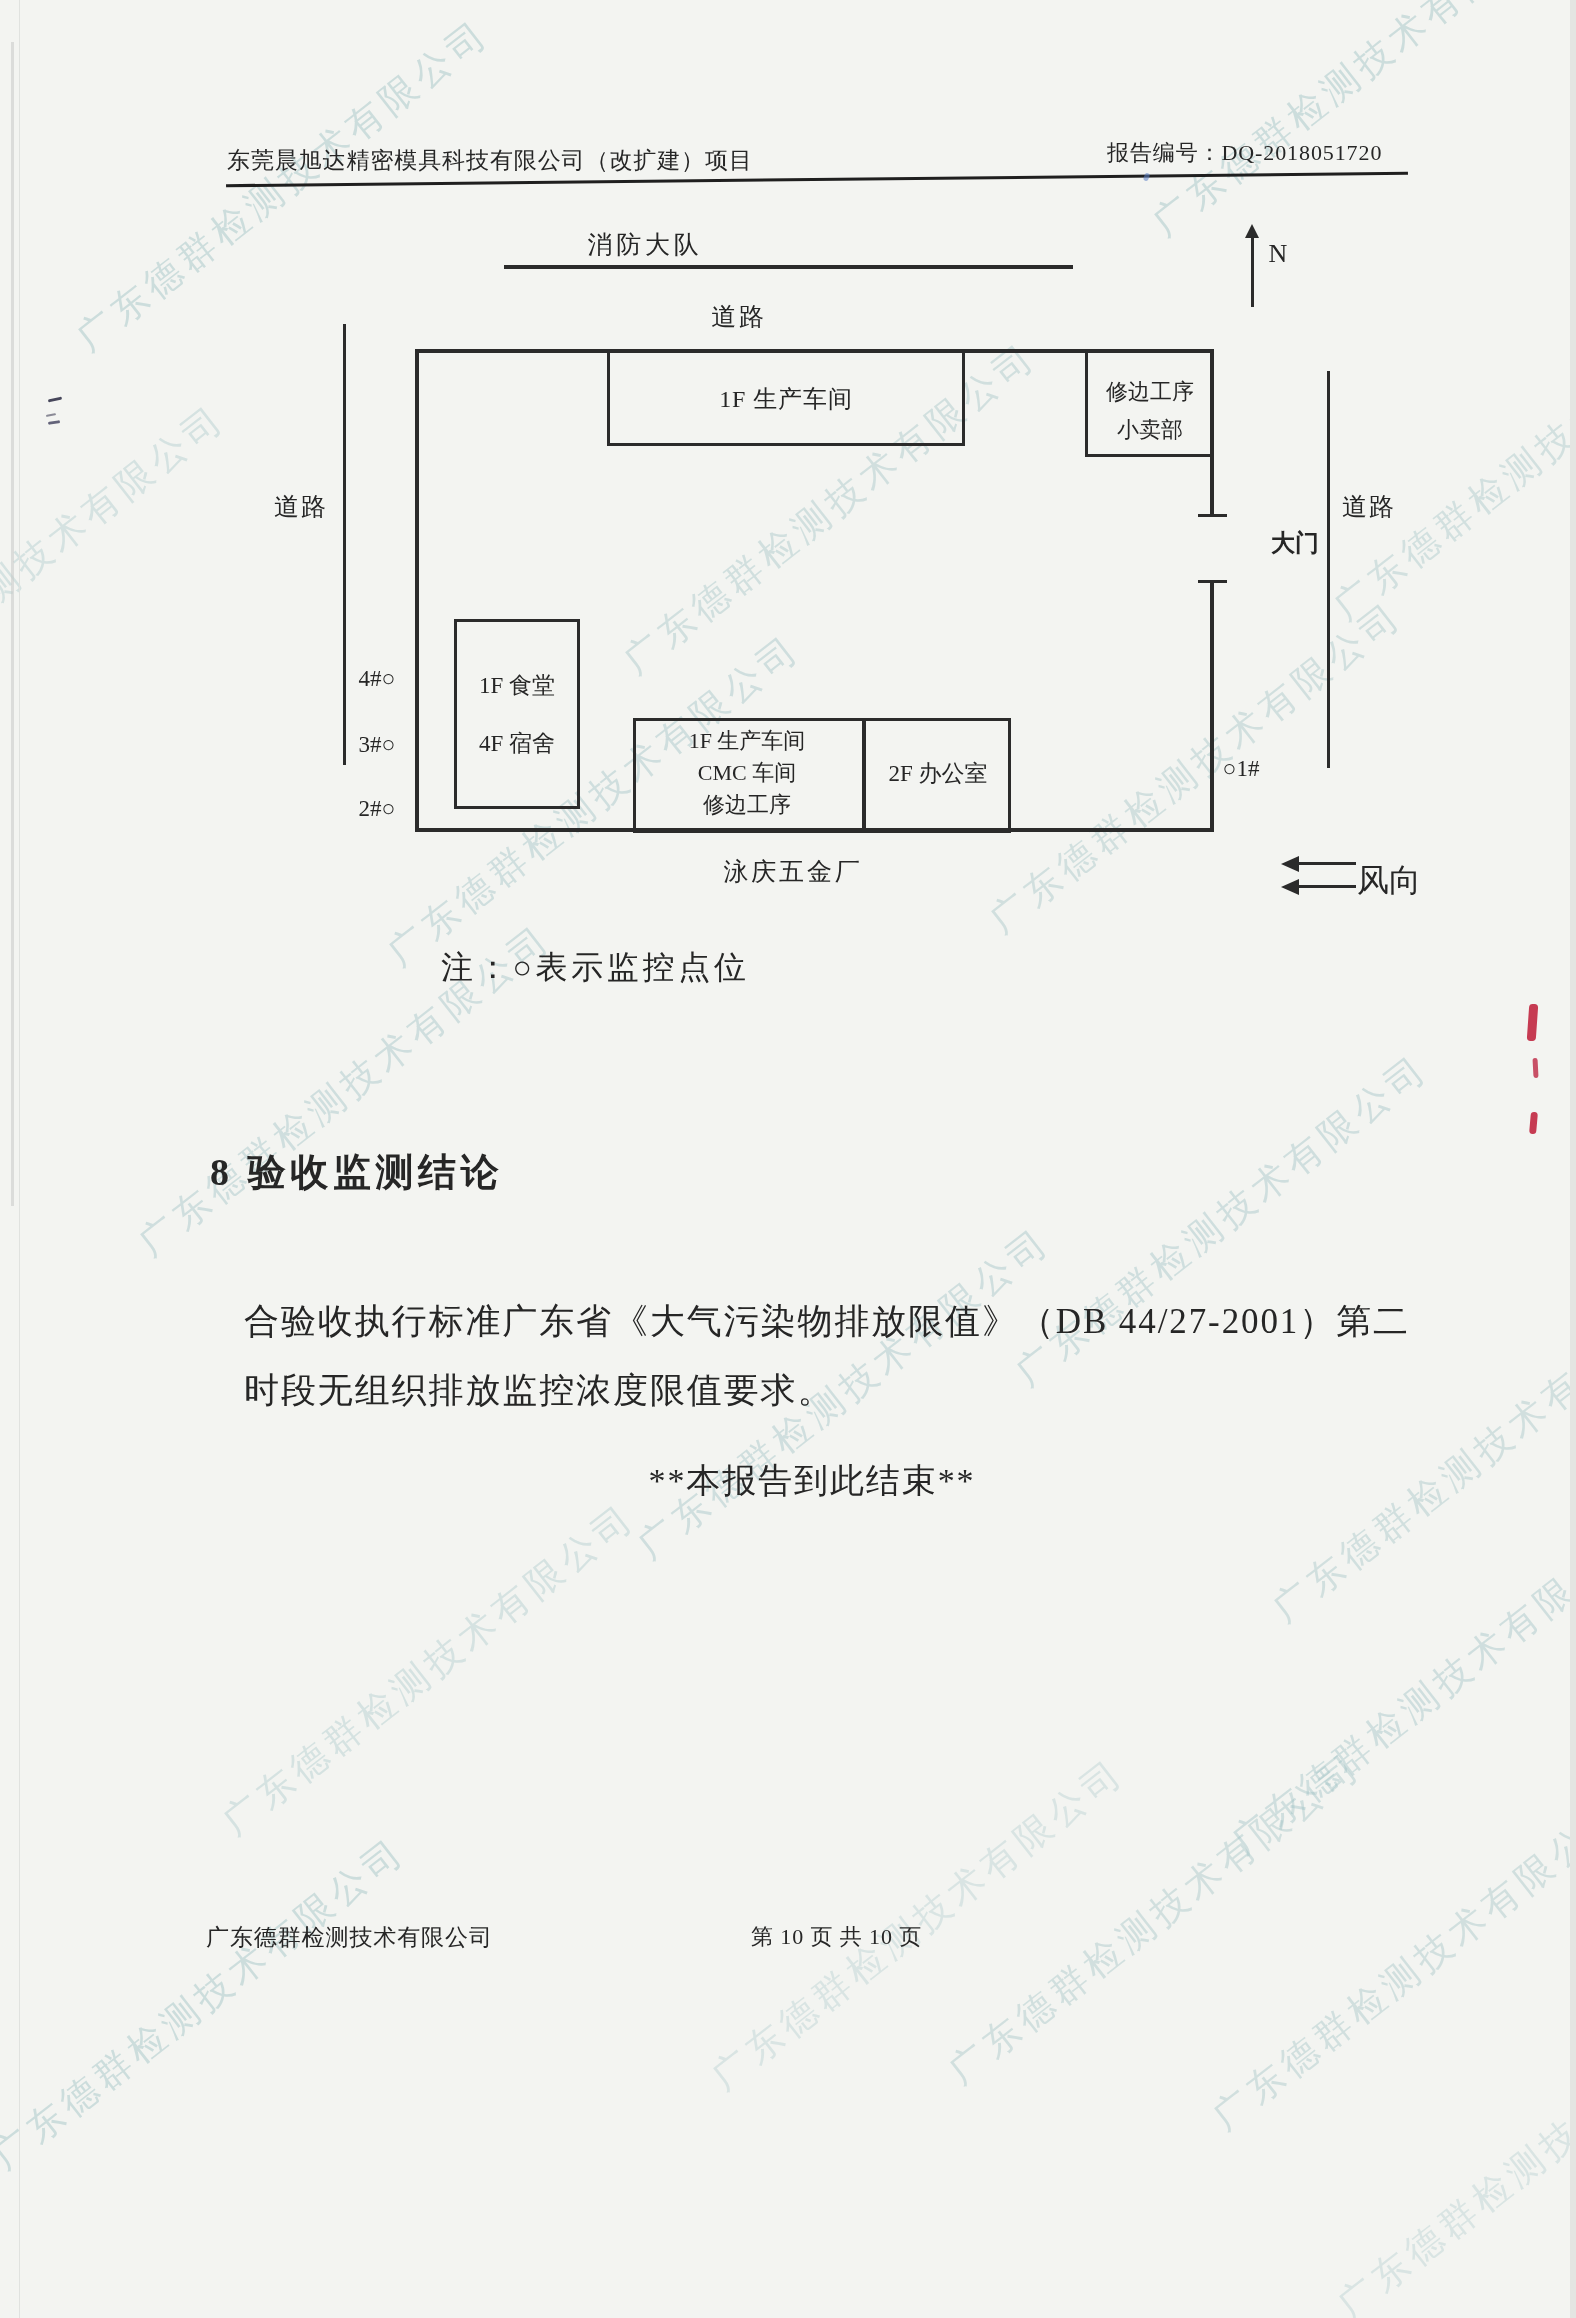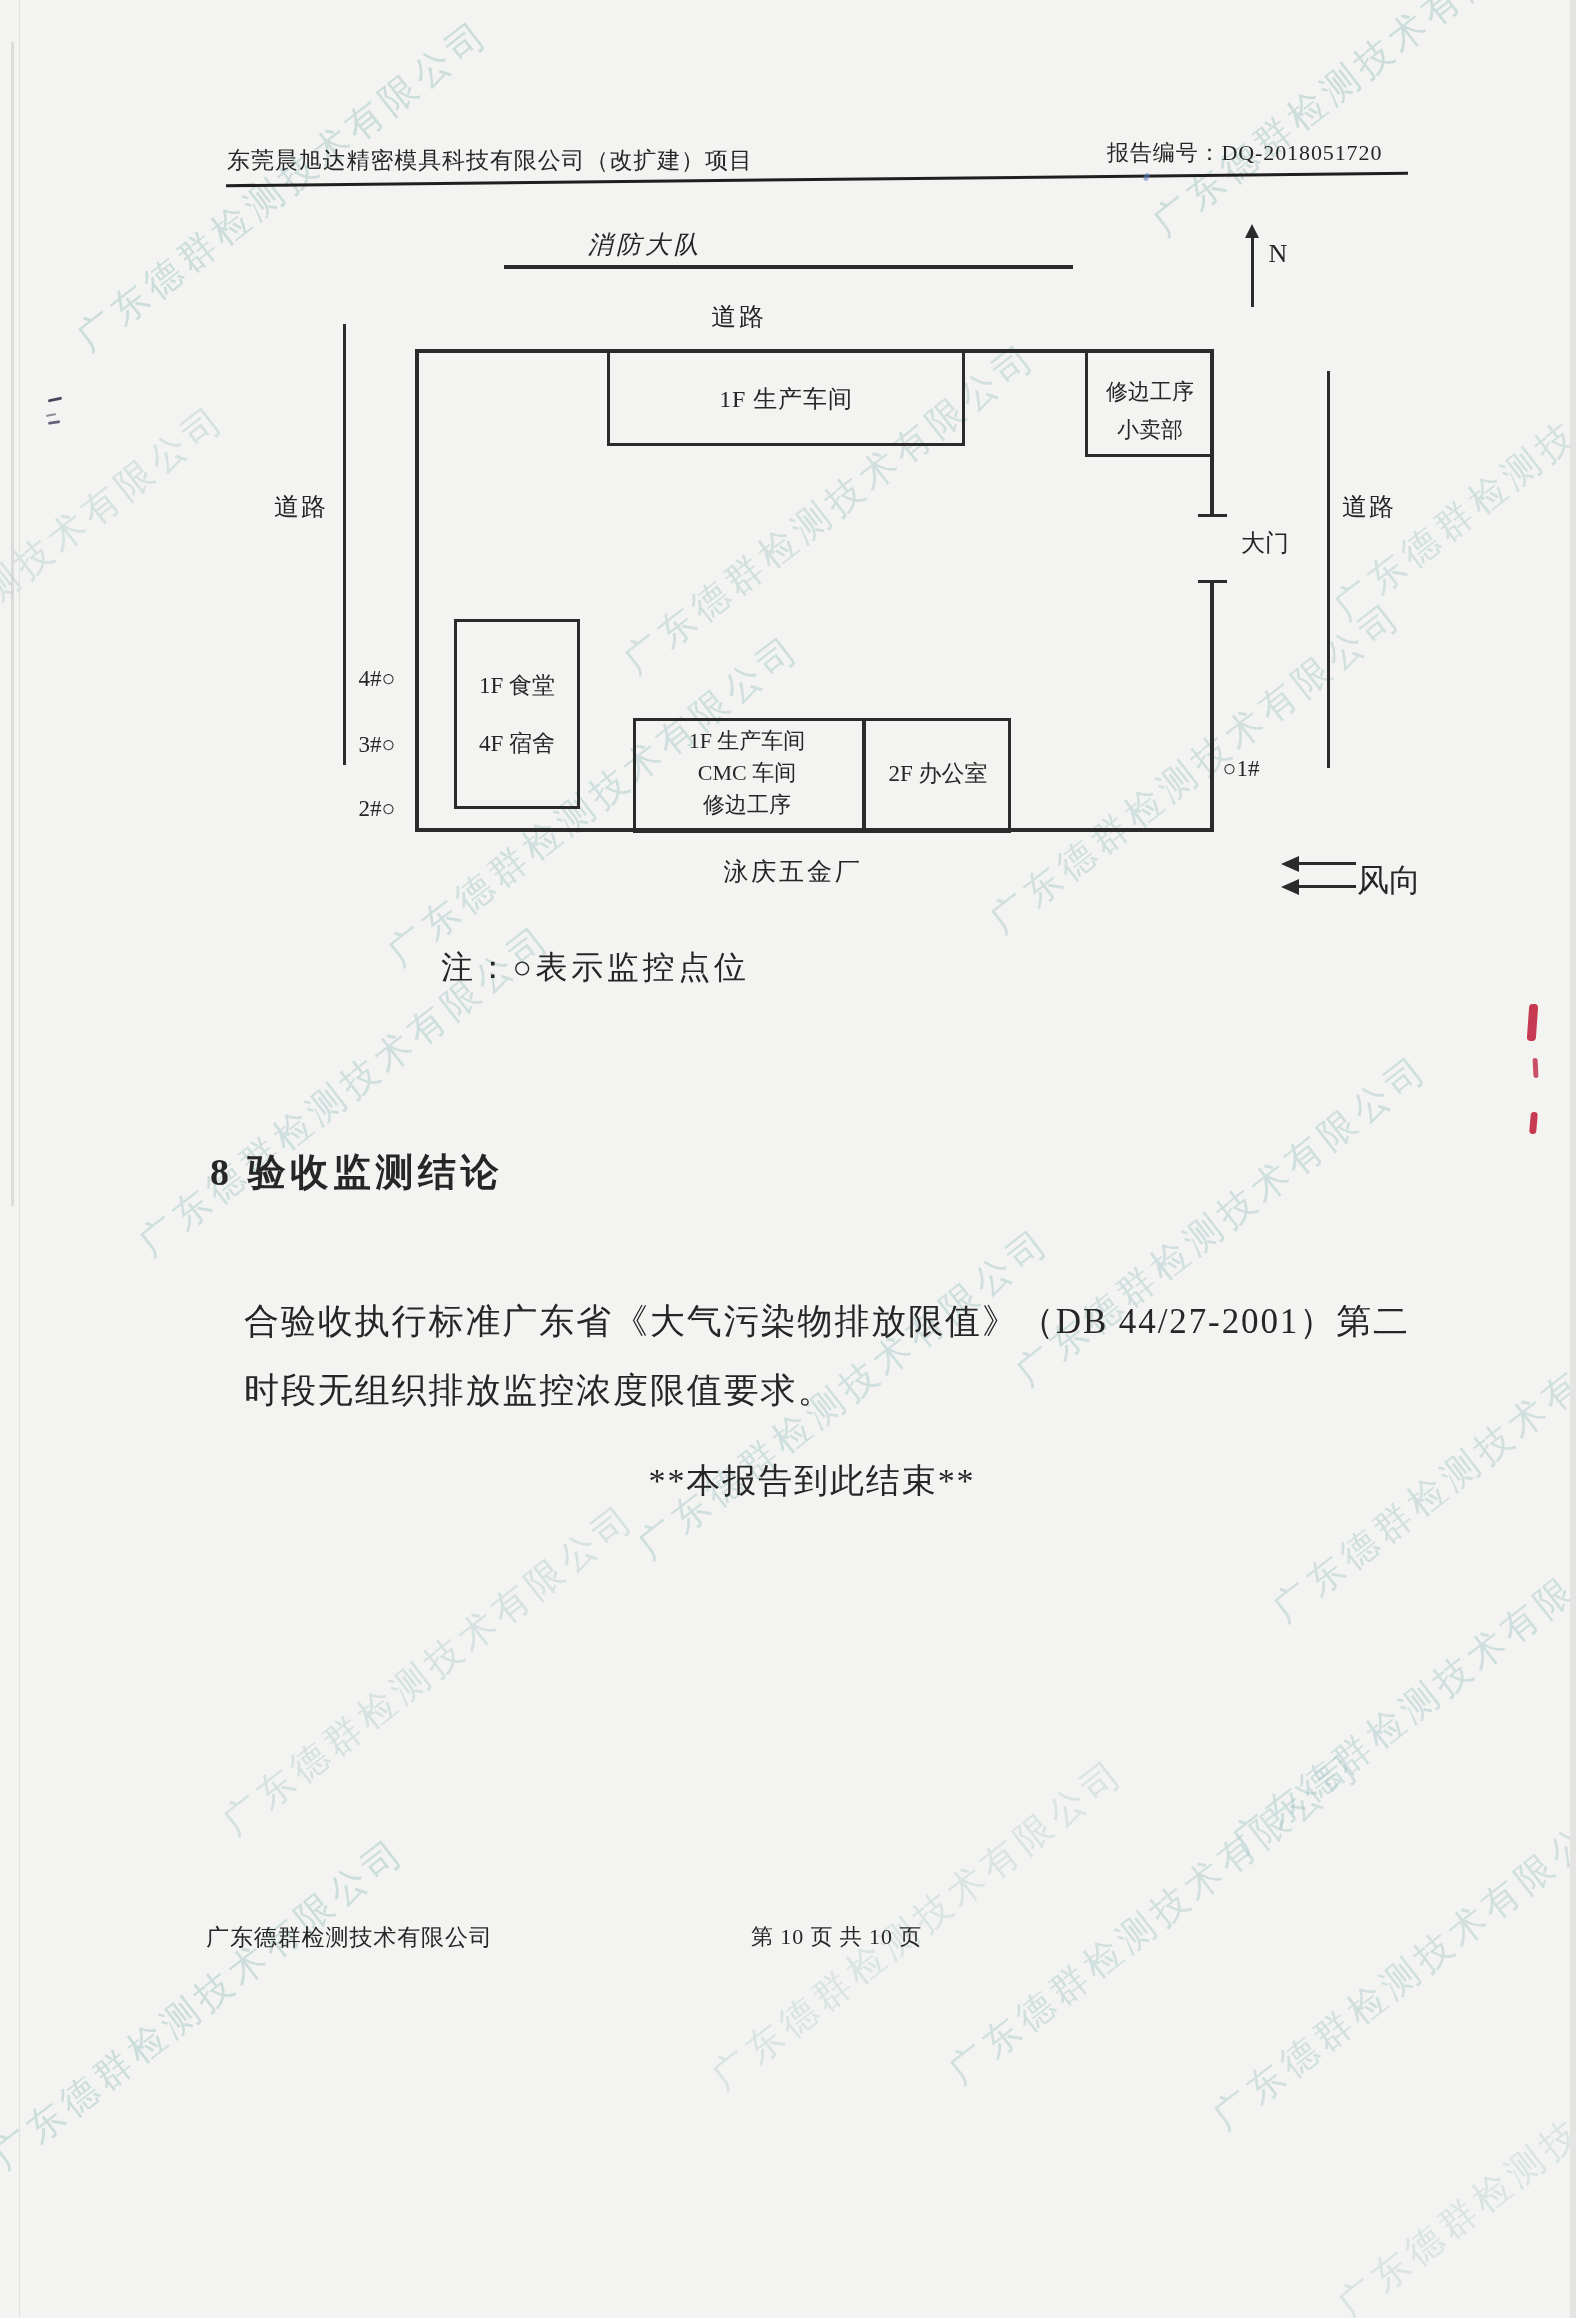--- a/index.html
+++ b/index.html
@@ -57,38 +57,38 @@
   <div style="position:absolute;left:1570px;top:0;width:6.5px;height:2597px;background:#e4e5e2;"></div>
 
   <div class="lbl vmid" style="left:227px;top:160px;font-size:23px;letter-spacing:0.9px;">东莞晨旭达精密模具科技有限公司（改扩建）项目</div>
   <div class="lbl vmid" style="left:1107px;top:153px;font-size:22px;letter-spacing:0.9px;">报告编号：DQ-2018051720</div>
   <div class="hline" style="left:226px;top:178px;width:1182px;height:3.2px;background:#1f1f1f;transform:rotate(-0.6deg);"></div>
 
   <div class="vline" style="left:1251px;top:237px;width:2.8px;height:70px;"></div>
   <div class="tri-up" style="left:1245px;top:224px;border-bottom:14px solid #2b2b2b;"></div>
   <div class="lbl c" style="left:1278px;top:254px;font-size:26px;">N</div>
 
-  <div class="lbl c" style="left:645px;top:244px;font-size:25px;letter-spacing:3.7px;font-style:italic;">消防大队</div>
+  <div class="lbl c" style="left:645px;top:244px;font-size:25px;letter-spacing:3.7px;">消防大队</div>
   <div class="hline" style="left:504px;top:265px;width:569px;height:3.7px;"></div>
   <div class="lbl c" style="left:739px;top:316px;font-size:25px;letter-spacing:2.8px;">道路</div>
 
   <div class="vline" style="left:343px;top:324px;width:3.2px;height:441px;"></div>
   <div class="lbl c" style="left:301px;top:506px;font-size:25px;letter-spacing:1.9px;">道路</div>
 
   <div class="vline" style="left:1327px;top:371px;width:3.2px;height:397px;"></div>
   <div class="lbl c" style="left:1369px;top:506px;font-size:25px;letter-spacing:1.9px;">道路</div>
 
   <div class="hline" style="left:415px;top:349px;width:799px;height:4.2px;"></div>
   <div class="vline" style="left:415px;top:349px;width:4.2px;height:483px;"></div>
   <div class="hline" style="left:415px;top:828px;width:799px;height:4.2px;"></div>
   <div class="vline" style="left:1210px;top:349px;width:4.2px;height:167px;"></div>
   <div class="vline" style="left:1210px;top:581px;width:4.2px;height:251px;"></div>
   <div class="hline" style="left:1198px;top:514px;width:29px;height:3.2px;"></div>
   <div class="hline" style="left:1198px;top:580px;width:29px;height:3.2px;"></div>
-  <div class="lbl c" style="left:1265px;top:543px;font-size:24px;">大门</div>
+  <div class="lbl c" style="left:1295px;top:543px;font-size:24px;font-weight:bold;">大门</div>
 
   <div class="box" style="left:607px;top:349px;width:358px;height:97px;"></div>
   <div class="lbl c" style="left:786px;top:399px;font-size:24px;letter-spacing:0.9px;">1F 生产车间</div>
 
   <div class="box" style="left:1085px;top:349px;width:129px;height:108px;"></div>
   <div class="lbl c" style="left:1150px;top:392px;font-size:22px;">修边工序</div>
   <div class="lbl c" style="left:1150px;top:430px;font-size:22px;">小卖部</div>
 
   <div class="box" style="left:454px;top:619px;width:126px;height:190px;"></div>
   <div class="lbl c" style="left:517px;top:685px;font-size:23px;">1F 食堂</div>

